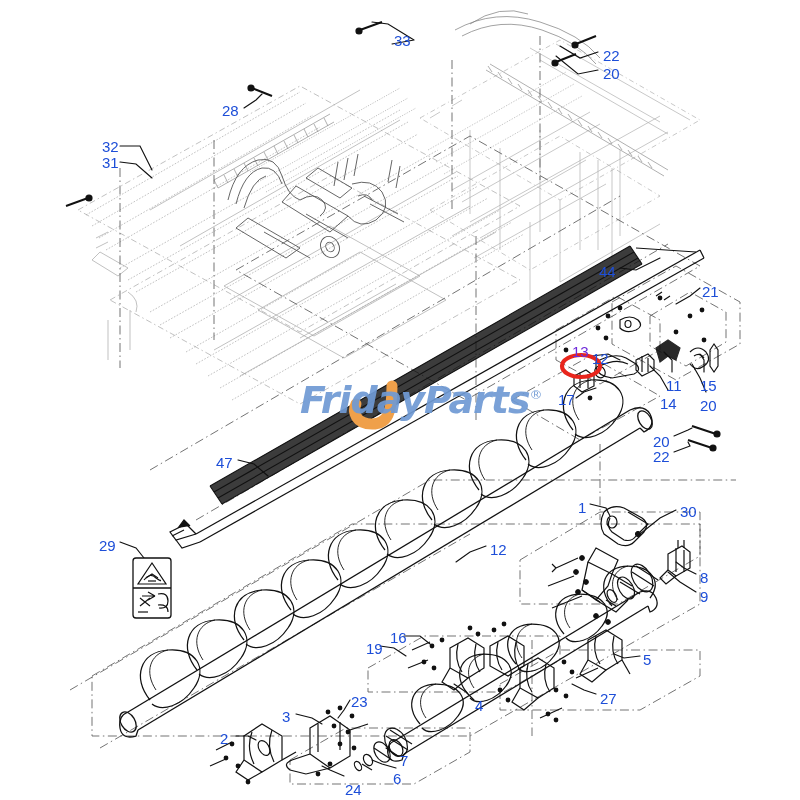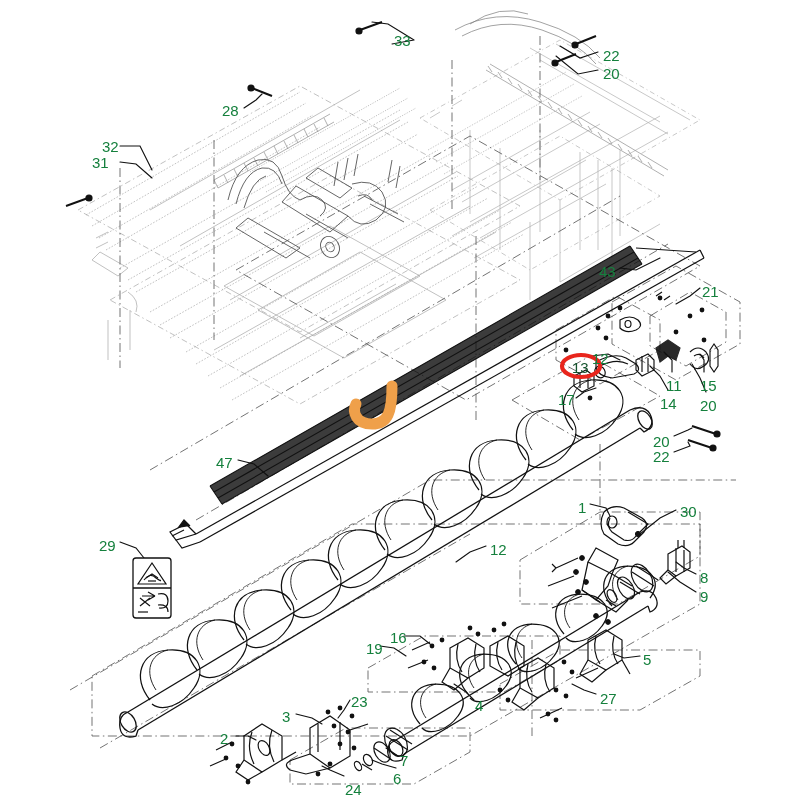--- a/index.html
+++ b/index.html
@@ -5,21 +5,21 @@
 <style>
   html,body{margin:0;padding:0;background:#ffffff;}
   body{width:800px;height:800px;overflow:hidden;
        font-family:"Liberation Sans","DejaVu Sans",sans-serif;}
   #diagram-root{position:relative;width:800px;height:800px;background:#fff;}
   svg.layer{position:absolute;left:0;top:0;width:800px;height:800px;}
   .callout-label{
     position:absolute;
     font-family:"Liberation Sans","DejaVu Sans",sans-serif;
     font-size:15px;
-    color:#15803d;
+    color:#1d4ed8;
     line-height:1;
     white-space:nowrap;
     user-select:none;
   }
   .wm{
     position:absolute;
     left:300px; top:378px;
     font-family:"DejaVu Sans","Liberation Sans",sans-serif;
     font-size:38px;
     font-weight:bold;
@@ -513,32 +513,35 @@
     </g>
   </svg>
 
   <svg class="layer" viewBox="0 0 800 800" xmlns="http://www.w3.org/2000/svg">
     <ellipse cx="581" cy="366" rx="19" ry="11" fill="none" stroke="#e8251c" stroke-width="4.2"></ellipse>
   </svg>
 
   <svg class="layer" viewBox="0 0 800 800" xmlns="http://www.w3.org/2000/svg">
     <path d="M392 386 C392 412 388 424 372 424 C356 424 352 412 356 404" fill="none" stroke="#efa04a" stroke-width="11" stroke-linecap="round"></path>
   </svg>
+  <div class="wm">
+    <span>FridayParts</span><span class="reg">®</span>
+  </div>
 
   <div>
     <span class="callout-label" style="left:394px;top:33px">33</span>
     <span class="callout-label" style="left:603px;top:48px">22</span>
     <span class="callout-label" style="left:603px;top:66px">20</span>
     <span class="callout-label" style="left:222px;top:103px">28</span>
     <span class="callout-label" style="left:102px;top:139px">32</span>
-    <span class="callout-label" style="left:92px;top:155px">31</span>
-    <span class="callout-label" style="left:599px;top:264px">43</span>
+    <span class="callout-label" style="left:102px;top:155px">31</span>
+    <span class="callout-label" style="left:599px;top:264px">44</span>
     <span class="callout-label" style="left:702px;top:284px">21</span>
     <span class="callout-label" style="left:592px;top:351px">12</span>
-    <span class="callout-label" style="left:572px;top:360px;color:#14532d;z-index:9">13</span>
+    <span class="callout-label" style="left:572px;top:344px;color:#6d28d9;z-index:9">13</span>
     <span class="callout-label" style="left:666px;top:378px">11</span>
     <span class="callout-label" style="left:700px;top:378px">15</span>
     <span class="callout-label" style="left:558px;top:392px">17</span>
     <span class="callout-label" style="left:660px;top:396px">14</span>
     <span class="callout-label" style="left:700px;top:398px">20</span>
     <span class="callout-label" style="left:653px;top:434px">20</span>
     <span class="callout-label" style="left:653px;top:449px">22</span>
     <span class="callout-label" style="left:216px;top:455px">47</span>
     <span class="callout-label" style="left:578px;top:500px">1</span>
     <span class="callout-label" style="left:680px;top:504px">30</span>

